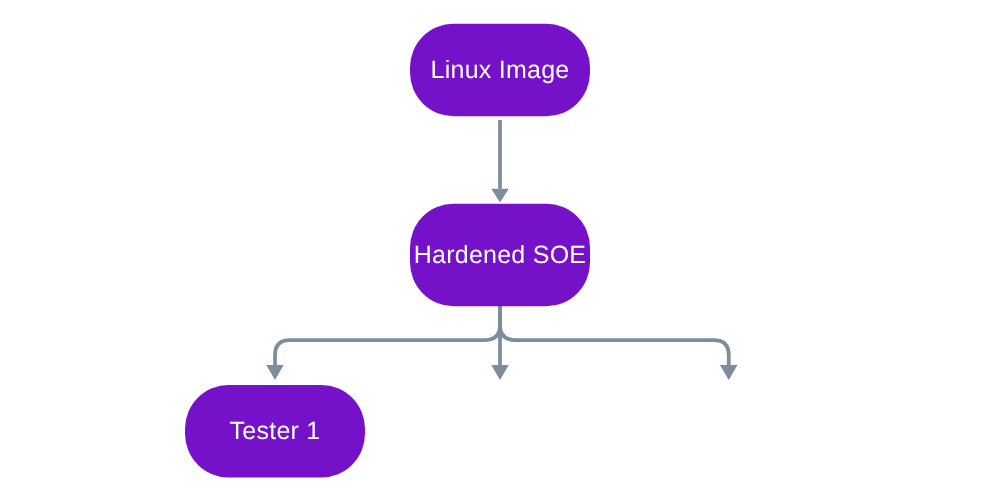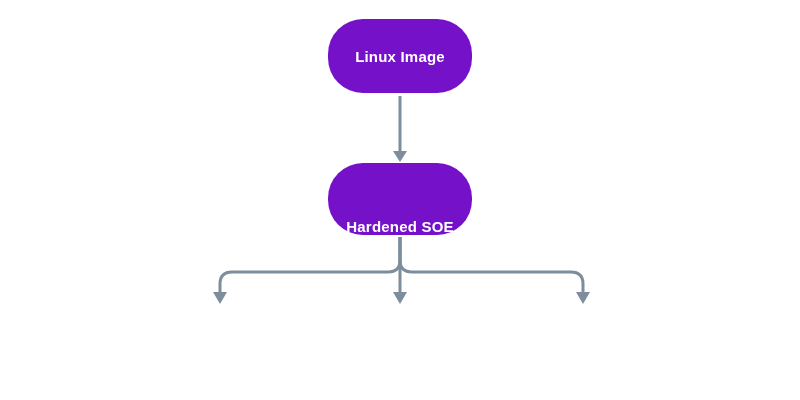--- a/index.html
+++ b/index.html
@@ -38,22 +38,22 @@
     position: absolute;
     background: var(--node-fill, #7511C9);
     border-radius: 35px;
     display: flex;
     align-items: center;
     justify-content: center;
     box-sizing: border-box;
   }
   .node-label {
     color: var(--node-text, #ffffff);
-    font-size: 15px;
-    font-weight: 700;
+    font-size: 20px;
+    font-weight: 400;
     letter-spacing: 0.2px;
     white-space: nowrap;
   }
 </style>
 </head>
 <body>
 
 <div class="canvas">
 
   <svg class="connectors" viewBox="0 0 800 400" xmlns="http://www.w3.org/2000/svg">
@@ -76,20 +76,23 @@
     <g>
       <path class="edge" d="M400 237 L400 260 Q400 272 412 272 L571 272 Q583 272 583 284 L583 293"></path>
       <polygon class="arrowhead" points="576,292 590,292 583,304"></polygon>
     </g>
   </svg>
 
   <div class="node" style="left:328px; top:19px; width:144px; height:74px;">
     <span class="node-label">Linux Image</span>
   </div>
 
-  <div class="node" style="left:328px; top:163px; width:144px; height:72px;align-items:flex-end;">
+  <div class="node" style="left:328px; top:163px; width:144px; height:82px;">
     <span class="node-label">Hardened SOE</span>
   </div>
 
+  <div class="node" style="left:148px; top:308px; width:144px; height:74px;">
+    <span class="node-label">Tester 1</span>
+  </div>
 
 
 
 </div>
 
 </body></html>

